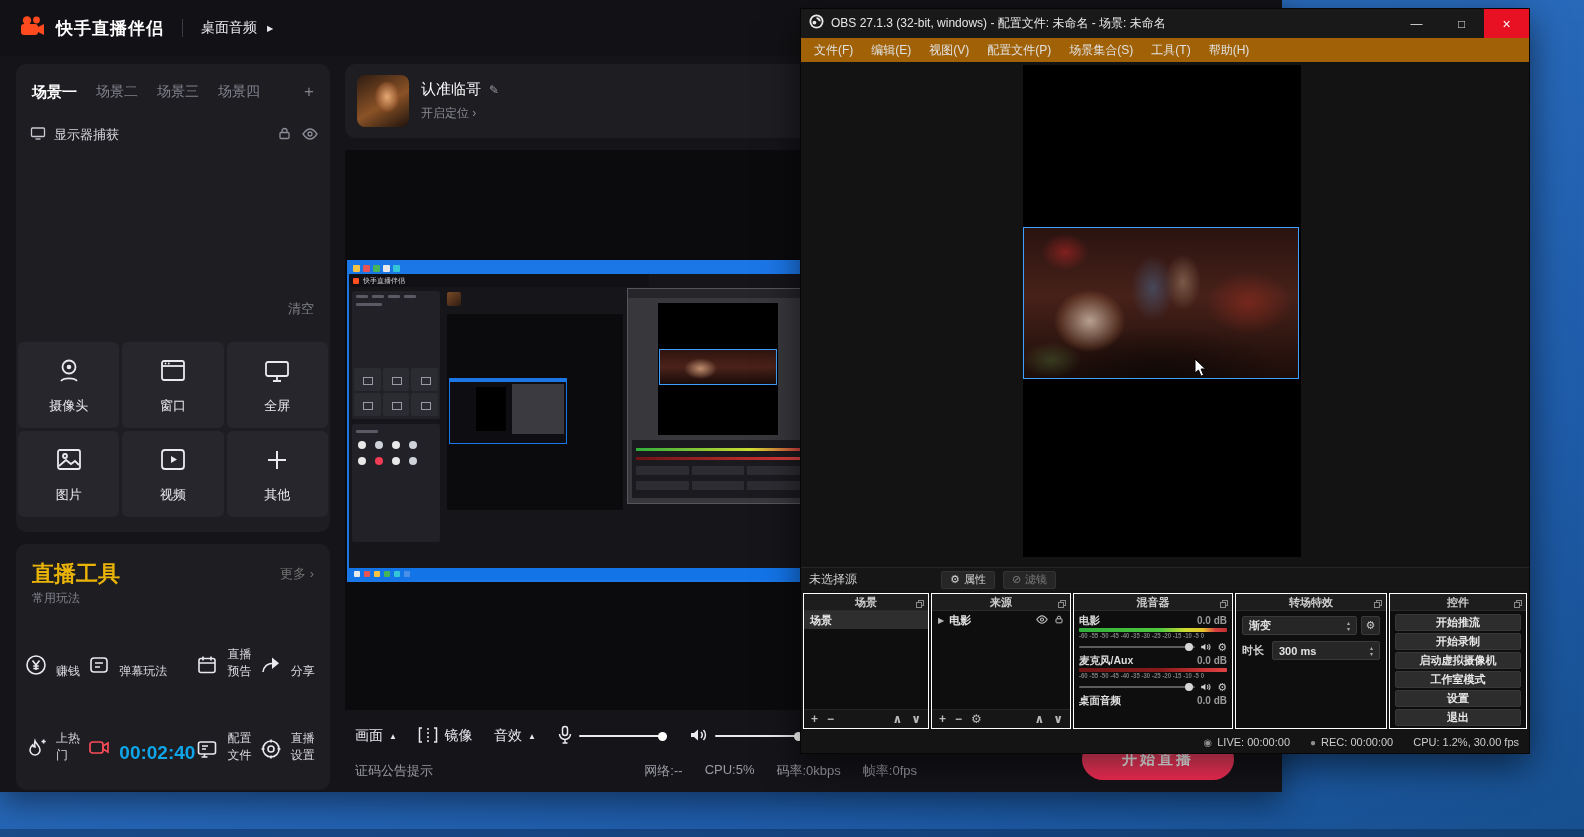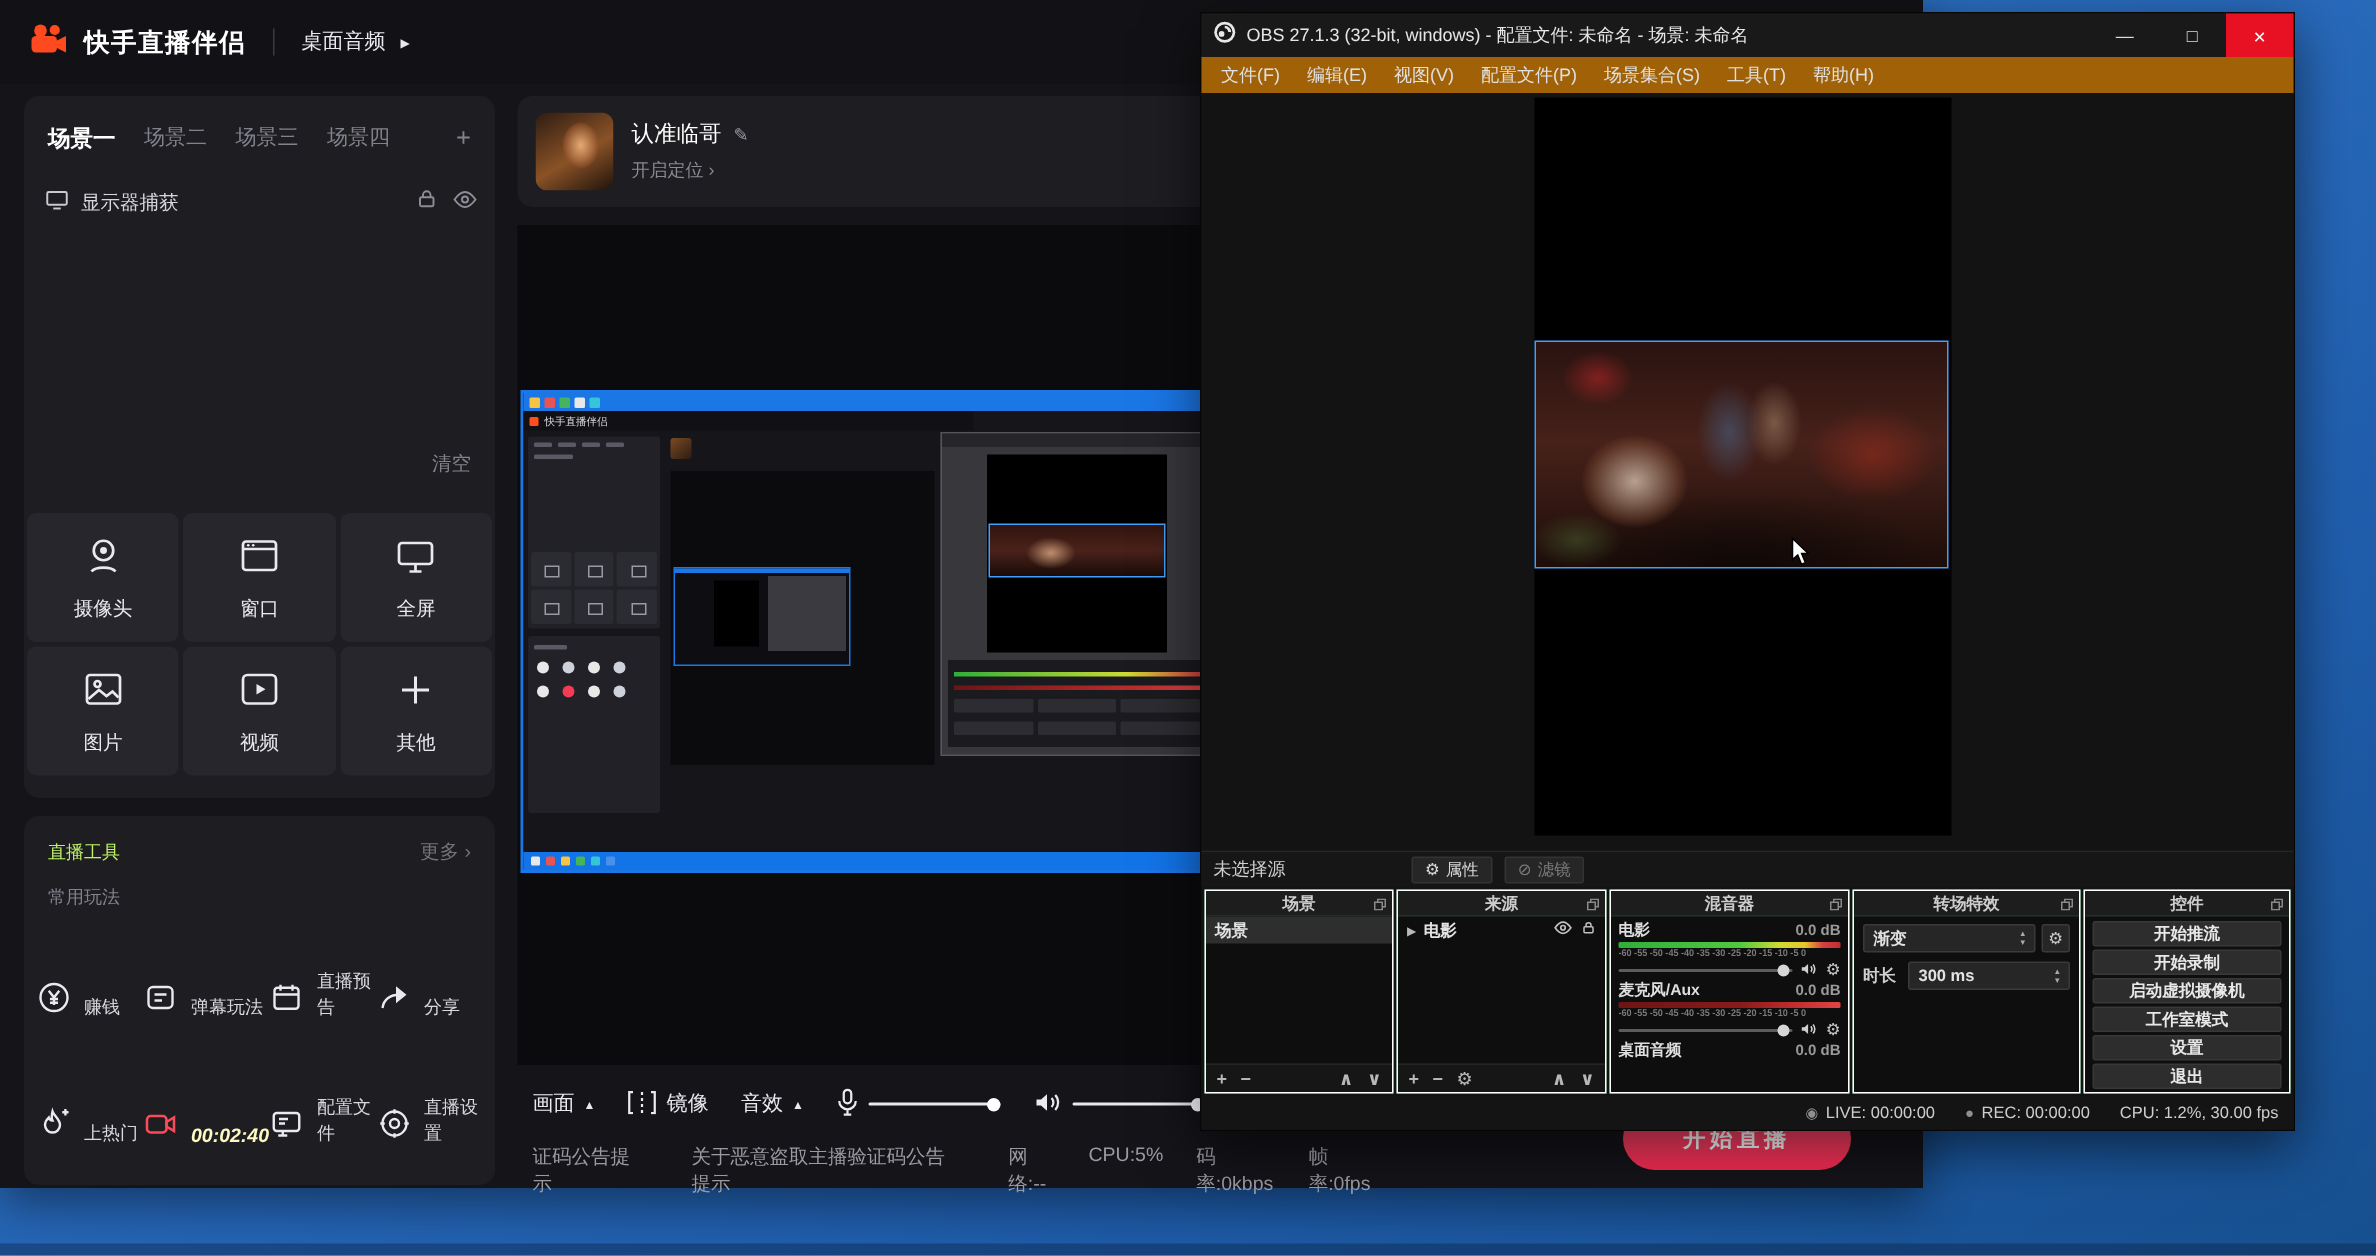--- a/index.html
+++ b/index.html
@@ -31,28 +31,28 @@
   .ks-srcrow .sp { margin-left:auto; display:flex; gap:10px; align-items:center; }
   .ks-clear { position:absolute; right:16px; top:236px; font-size:13px; color:#82828c; }
   .ks-grid { position:absolute; left:2px; right:2px; top:278px; display:grid;
              grid-template-columns:repeat(3,1fr); gap:3px; }
   .ks-tile { height:86px; background:#26262c; border-radius:6px; display:flex; flex-direction:column;
              align-items:center; justify-content:center; gap:8px; }
   .ks-tile span { color:#e9e9ef; font-size:13px; }
 
   .ks-panel2 { left:16px; top:544px; width:314px; height:246px; }
   .ks-tools-head { display:flex; align-items:center; padding:15px 16px 0 16px; }
-  .ks-tools-title { color:#bef264; font-size:12px; font-weight:normal; }
+  .ks-tools-title { color:#eab308; font-size:22px; font-weight:bold; }
   .ks-more { margin-left:auto; color:#737373; font-size:13px; }
   .ks-common { position:absolute; left:16px; top:46px; font-size:12px; color:#82828c; }
   .ks-tools-grid { position:absolute; left:8px; right:8px; top:72px; display:grid;
                    grid-template-columns:repeat(4,1fr); row-gap:20px; }
   .ks-tool { height:64px; display:flex; flex-direction:row; align-items:flex-end; justify-content:flex-start; gap:8px; }
   .ks-tool span { color:#d8d8de; font-size:12px; }
-  .ks-tool.hot span { color:#fef9c3; font-size:13px; font-weight:bold;font-style:italic; }
+  .ks-tool.hot span { color:#0ea5e9; font-size:19px; font-weight:bold; }
 
   .ks-header { position:absolute; left:345px; top:64px; width:921px; height:74px;
                background:#1d1d22; border-radius:10px; display:flex; align-items:center; padding:0 12px; gap:12px; }
   .ks-avatar { width:52px; height:52px; border-radius:8px;
     background:
       radial-gradient(16px 20px at 58% 42%, rgba(235,175,120,.95), rgba(150,85,45,.55) 70%, transparent 78%),
       linear-gradient(150deg,#2e1c12,#8a5226 55%,#1f130c); }
   .ks-name-row { display:flex; align-items:center; gap:8px; }
   .ks-name { color:#fff; font-size:15px; }
   .ks-pencil { color:#9a9aa2; font-size:12px; }
@@ -491,21 +491,20 @@
               <path d="M12 5a4.2 4.2 0 010 6M14.5 3a7.5 7.5 0 010 10"></path>
             </svg></span>
         <span class="ks-slider">
             <span class="knob"></span>
           </span>
       </div>
     </div>
 
     <div class="ks-status">
       <span>证码公告提示</span>
-      <span>关于恶意盗取主播验证码公告提示</span>
       <span class="ks-stats">
         <span>网络:--</span>
         <span>CPU:5%</span>
         <span>码率:0kbps</span>
         <span>帧率:0fps</span>
       </span>
     </div>
 
     <div class="ks-start">开始直播</div>
   </div>

